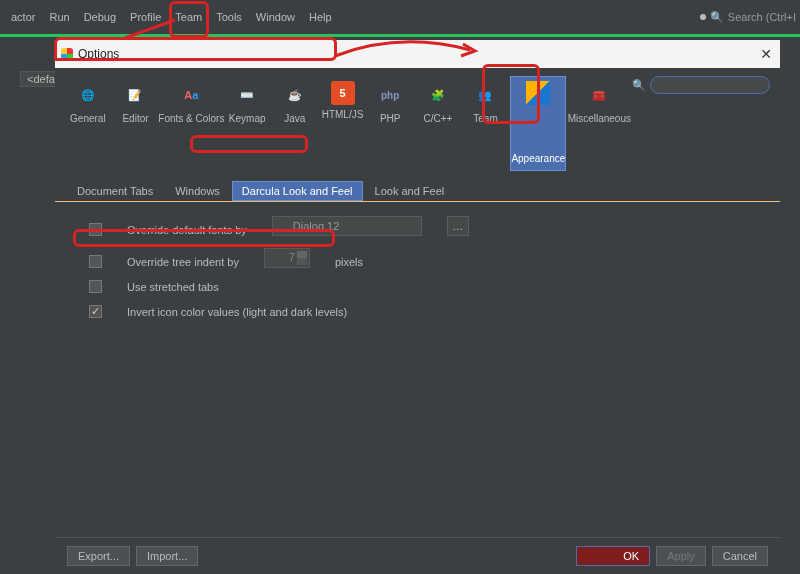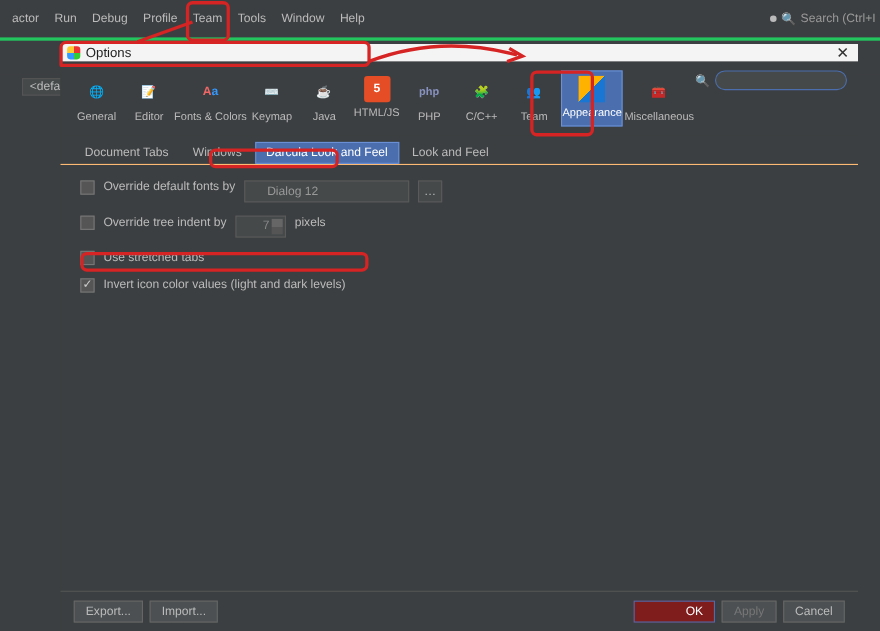--- a/index.html
+++ b/index.html
@@ -54,21 +54,21 @@
   .dialog {
     position: absolute;
     left: 55px; top: 40px;
     right: 20px;
     bottom: 0;
     background: #3c3f41;
     display:flex;
     flex-direction:column;
   }
   .dialog-title {
-    height: 16px;
+    height: 28px;
     background: #f4f4f4;
     color: #222;
     display:flex;
     align-items:center;
     padding: 0 6px;
     font-size: 12px;
     gap:5px;
   }
   .dialog-title .logo {
     width:12px;height:12px;
@@ -95,20 +95,21 @@
     flex-direction:column;
     align-items:center;
     width: 62px;
     padding: 4px 0 6px 0;
     cursor:default;
     border:1px solid transparent;
   }
   .cat.selected {
     background:#4b6eaf;
     border:1px solid #6a8fd4;
+    gap:44px;
   }
   .cat .cat-ico {
     width:28px;height:28px;
     margin-bottom:4px;
     display:flex;align-items:center;justify-content:center;
   }
   .cat .cat-lbl { font-size:10px; color:#bbb; text-align:center; white-space:nowrap;}
   .cat.selected .cat-lbl { color:#fff; }
   .search-right {
     margin-left:auto;
@@ -145,23 +146,24 @@
     border:1px solid #6a8fd4;
   }
   
   .body {
     flex:1;
     padding: 14px 18px;
     overflow:auto;
   }
   .row {
     display:flex;
-    align-items:flex-start;
-    gap:8px;
+    align-items:flex-end;
+    gap:25px;
     margin-bottom:12px;
+    margin-left:16px;
   }
   .chk {
     width:13px;height:13px;
     border:1px solid #777;
     background:#555;
     display:inline-flex;
     align-items:center;justify-content:center;
     font-size:10px;color:#222;
   }
   .chk.checked::after { content:"✓"; color:#ccc; font-size:11px; line-height:1;}

